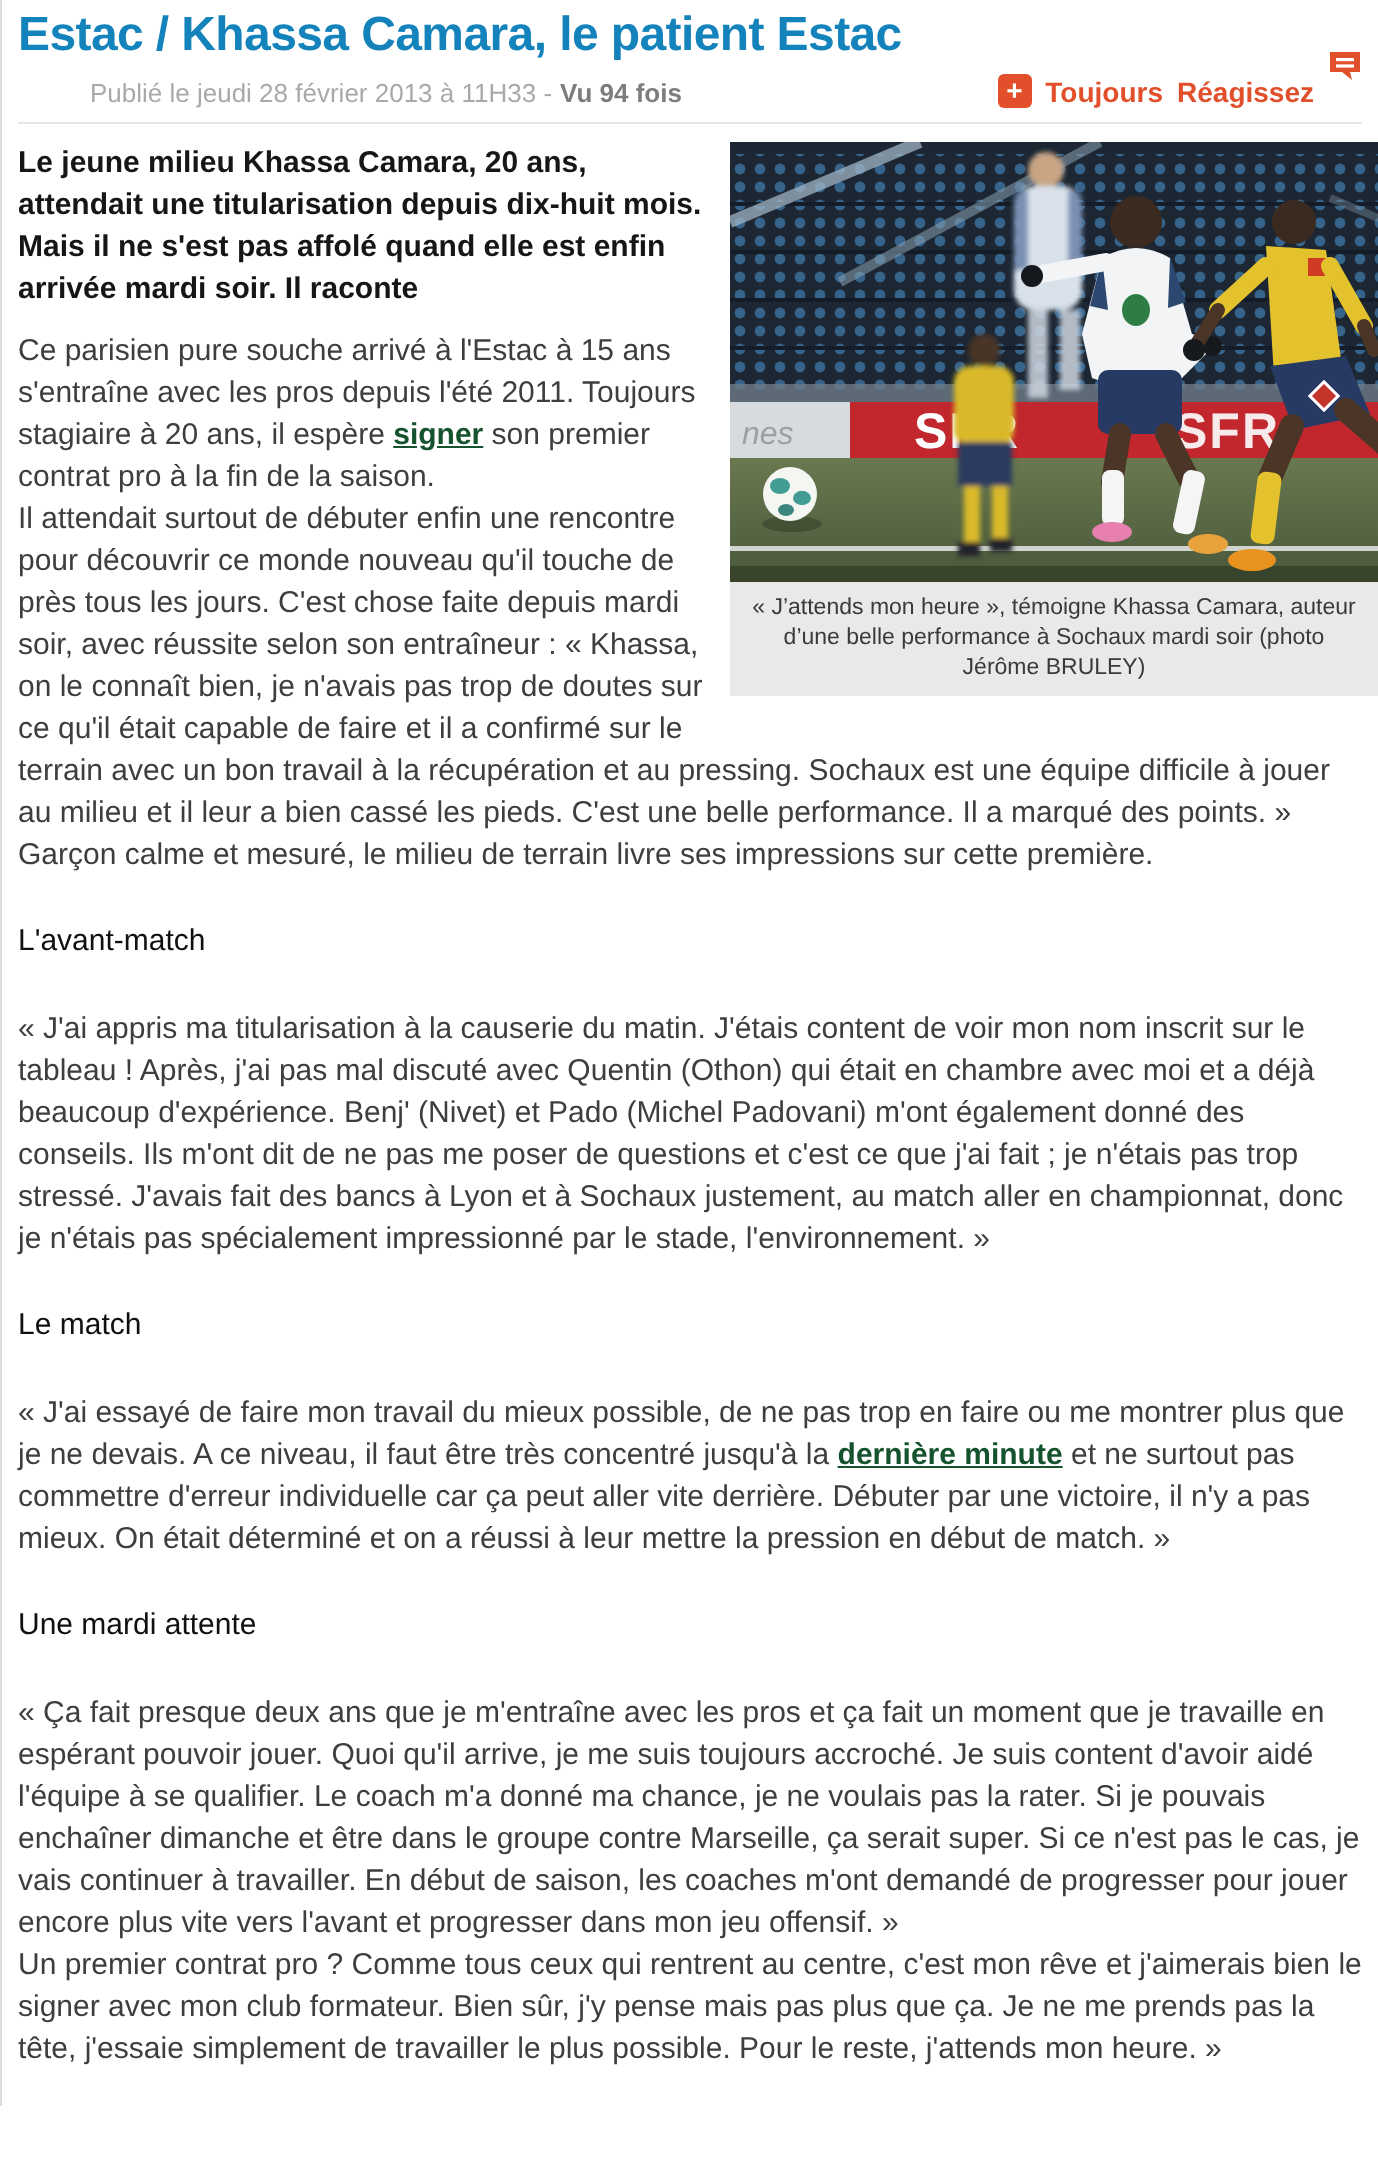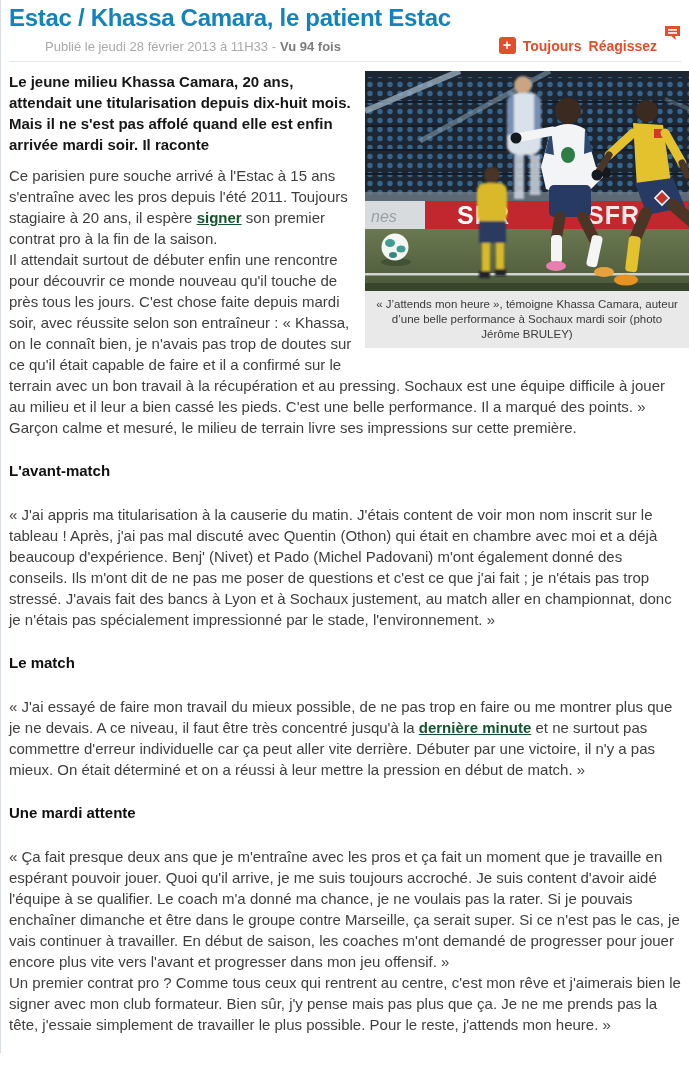--- a/index.html
+++ b/index.html
@@ -36,21 +36,21 @@
   
   .article { padding-top:9px; font-size:15px; line-height:21px; }
   figure.photo { float:right; width:324px; margin:0 -8px 10px 7px; }
   figure.photo svg { display:block; }
   figcaption {
     background:#e9e9e9; color:#3a3a3a;
     font-size:11.5px; line-height:15px; padding:6px 9px;text-align:center;
   }
   p { margin:0; }
   p.lead { font-weight:bold; color:#161616; margin-bottom:10px; }
-  h2.section { font-size:15px; line-height:18px; font-weight:bold; color:#101010; margin:24px 0; }
+  h2.section { font-size:15px; line-height:18px; font-weight:normal; color:#101010; margin:24px 0; }
   .inline-link { color:#14532d; font-weight:bold; text-decoration:underline; cursor:pointer; }
 </style>
 </head>
 <body>
 
 <div class="page">
 
   <h1 class="page-title">Estac / Khassa Camara, le patient Estac</h1>
 
   <div class="meta-row">

